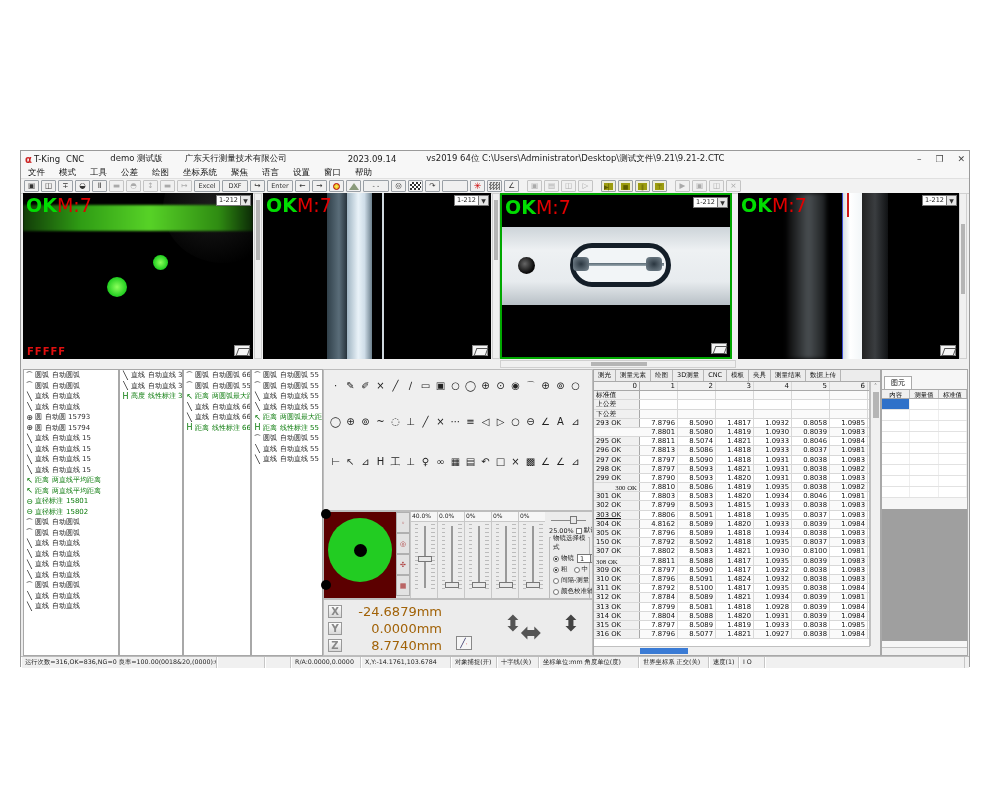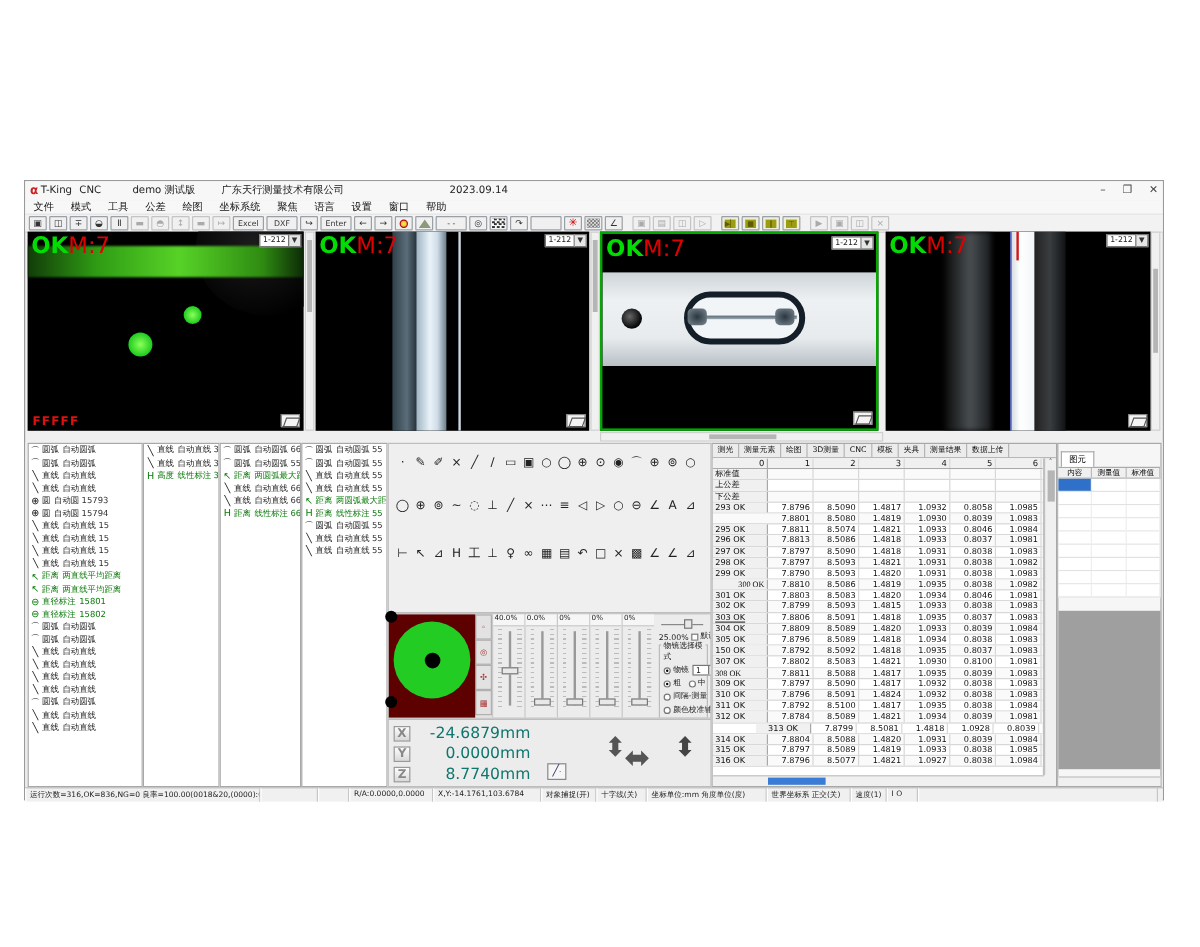--- a/index.html
+++ b/index.html
@@ -102,21 +102,21 @@
   .opts .rb.on:before{content:"";position:absolute;left:1px;top:1px;width:2px;height:2px;border-radius:50%;background:#000;}
   .opts .grp{border:1px solid #bbb;margin-top:2px;padding:1px 1px 2px 1px;}
   .opts .grp .ttl{margin-top:-5px;background:#ececec;display:inline-block;padding:0 2px;}
   .combo{display:inline-flex;border:1px solid #777;background:#fff;height:9px;margin-left:3px;}
   .combo .cv{padding:0 6px 0 2px;font-size:6.5px;line-height:8px;}
   .combo .ca{width:8px;background:#e0e0e0;border-left:1px solid #777;font-size:5px;line-height:8px;text-align:center;}
   
   .dro{position:absolute;left:302px;top:448px;width:270px;height:57px;background:#ececec;border:1px solid #bdbdbd;}
   .axis{position:absolute;left:4px;display:flex;align-items:center;height:16px;}
   .axis .ltr{width:14px;height:13px;border:1px solid #999;background:linear-gradient(#fdfdfd,#d8d8d8);color:#888;font-size:10px;font-weight:bold;text-align:center;line-height:12px;margin-right:8px;}
-  .axis .v{font-size:13px;color:#0f766e;width:92px;text-align:right;}
+  .axis .v{font-size:13px;color:#a16207;width:92px;text-align:right;}
   .arrows{position:absolute;right:60px;top:14px;color:#555;}
   .arr-h{position:absolute;right:-10px;top:8px;font-size:26px;line-height:20px;}
   .arr-v{position:absolute;right:10px;top:-4px;font-size:22px;line-height:28px;}
   .arr-v2{position:absolute;right:-48px;top:-4px;font-size:22px;line-height:28px;color:#444;}
   .slopebtn{position:absolute;left:132px;top:36px;width:16px;height:14px;background:#f6f6f6;border:1px solid #888;font-size:9px;color:#336;text-align:center;line-height:13px;}
   .slopebtn i{color:#c22;font-style:normal;font-size:6px;}
   
   .rpanel{position:absolute;left:572px;top:218px;width:288px;height:287px;background:#f0f0f0;border:1px solid #a8a8a8;}
   .rtabs{display:flex;height:12px;font-size:6.5px;color:#111;background:#ececec;border-bottom:1px solid #aaa;}
   .rtabs div{padding:1px 4px;border-right:1px solid #b5b5b5;white-space:nowrap;}
@@ -149,22 +149,23 @@
 <body>
 
 <div id="stage">
   <div id="win">
 
     <div class="titlebar">
       <span class="logo" style="margin-right:2px;">α</span>
       <span style="margin-right:6px;">T-King</span>
       <span style="margin-right:26px;">CNC</span>
       <span style="margin-right:22px;">demo 测试版</span>
-      <span style="margin-right:88px;">广东天行测量技术有限公司</span>
+      <span style="margin-right:61px;">广东天行测量技术有限公司</span>
       <span style="margin-right:30px;">2023.09.14</span>
+      <span>vs2019 64位  C:\Users\Administrator\Desktop\测试文件\9.21\9.21-2.CTC</span>
       <div class="winbtns">
         <div>–</div>
         <div>❐</div>
         <div>✕</div>
       </div>
     </div>
 
     <div class="menubar" id="menubar">
         <div>文件</div>
         <div>模式</div>
@@ -853,21 +854,21 @@
             <div class="gc lab" style="text-align: left; text-decoration: underline;">303  OK</div>
             <div class="gc v">7.8806</div>
             <div class="gc v">8.5091</div>
             <div class="gc v">1.4818</div>
             <div class="gc v">1.0935</div>
             <div class="gc v">0.8037</div>
             <div class="gc v">1.0983</div>
           </div>
           <div class="grow">
             <div class="gc lab" style="text-align: left;">304  OK</div>
-            <div class="gc v">7.8809</div>
+            <div class="gc v">4.8162</div>
             <div class="gc v">8.5089</div>
             <div class="gc v">1.4820</div>
             <div class="gc v">1.0933</div>
             <div class="gc v">0.8039</div>
             <div class="gc v">1.0984</div>
           </div>
           <div class="grow">
             <div class="gc lab" style="text-align: left;">305  OK</div>
             <div class="gc v">7.8796</div>
             <div class="gc v">8.5089</div>
@@ -933,21 +934,21 @@
           <div class="grow">
             <div class="gc lab" style="text-align: left;">312  OK</div>
             <div class="gc v">7.8784</div>
             <div class="gc v">8.5089</div>
             <div class="gc v">1.4821</div>
             <div class="gc v">1.0934</div>
             <div class="gc v">0.8039</div>
             <div class="gc v">1.0981</div>
           </div>
           <div class="grow">
-            <div class="gc lab" style="text-align: center; margin-left: 36px;">313  OK</div>
+            <div class="gc lab" style="text-align: left;">313  OK</div>
             <div class="gc v">7.8799</div>
             <div class="gc v">8.5081</div>
             <div class="gc v">1.4818</div>
             <div class="gc v">1.0928</div>
             <div class="gc v">0.8039</div>
             <div class="gc v">1.0984</div>
           </div>
           <div class="grow">
             <div class="gc lab" style="text-align: left;">314  OK</div>
             <div class="gc v">7.8804</div>

